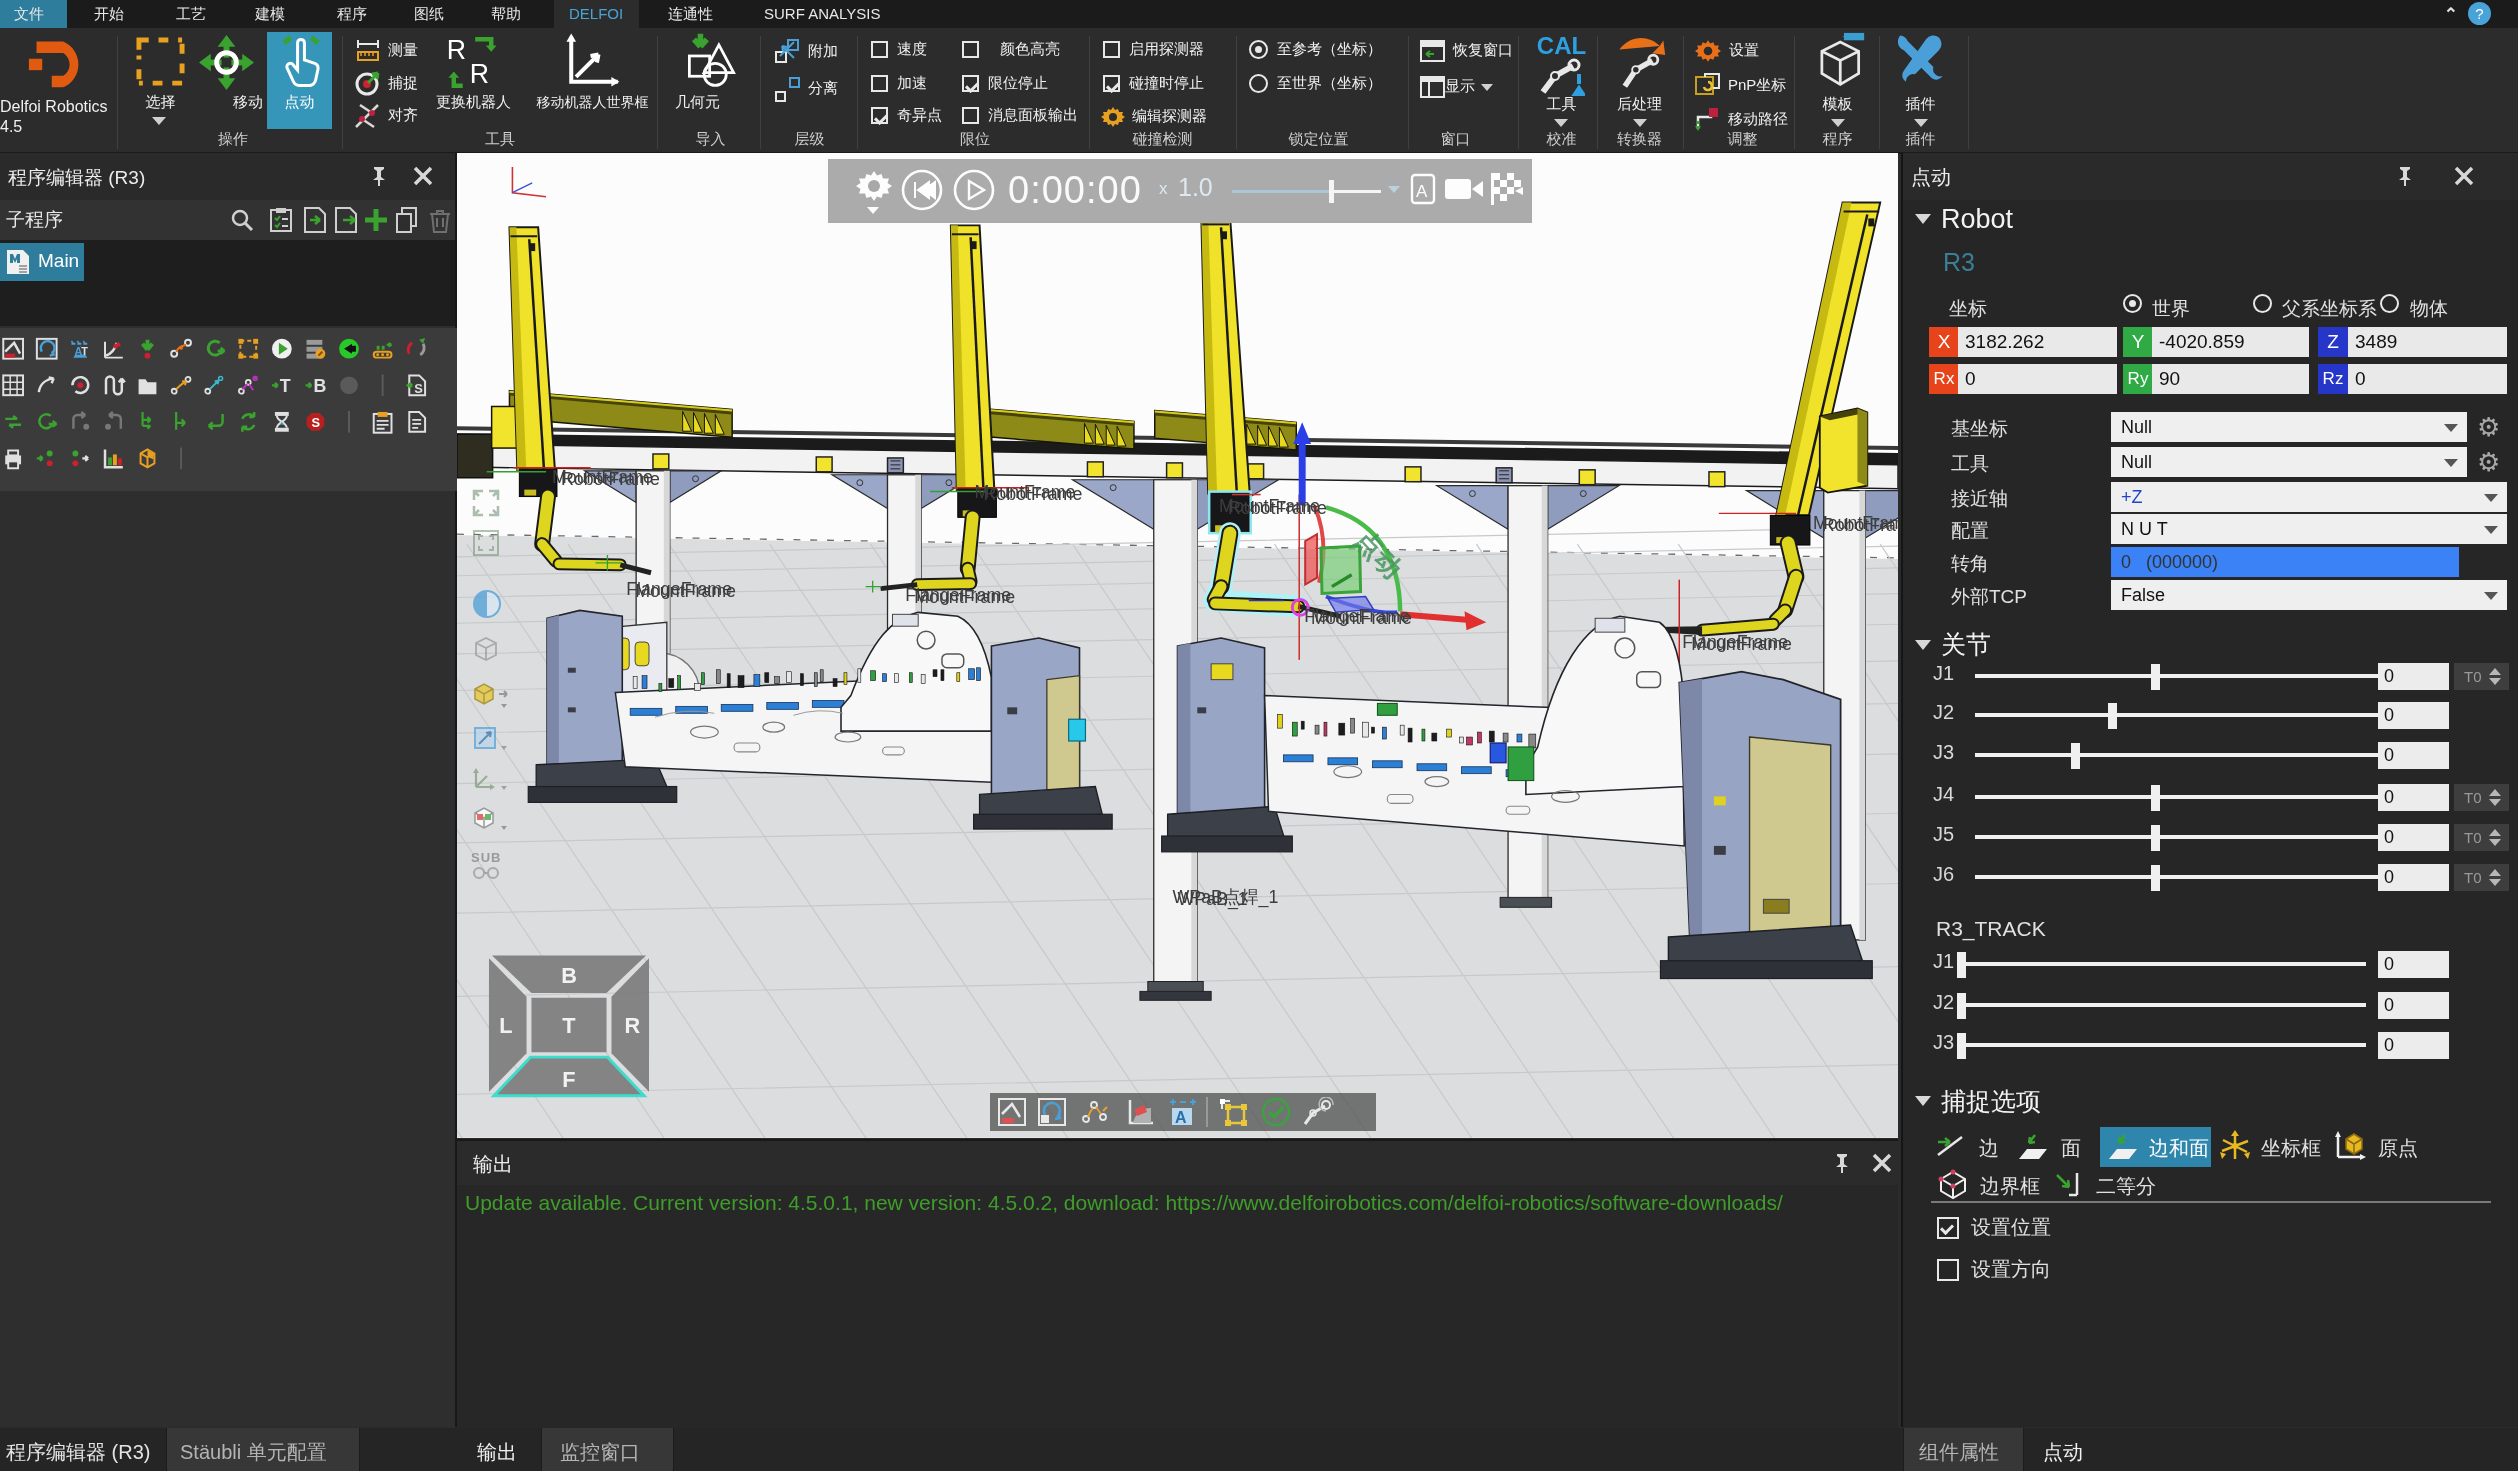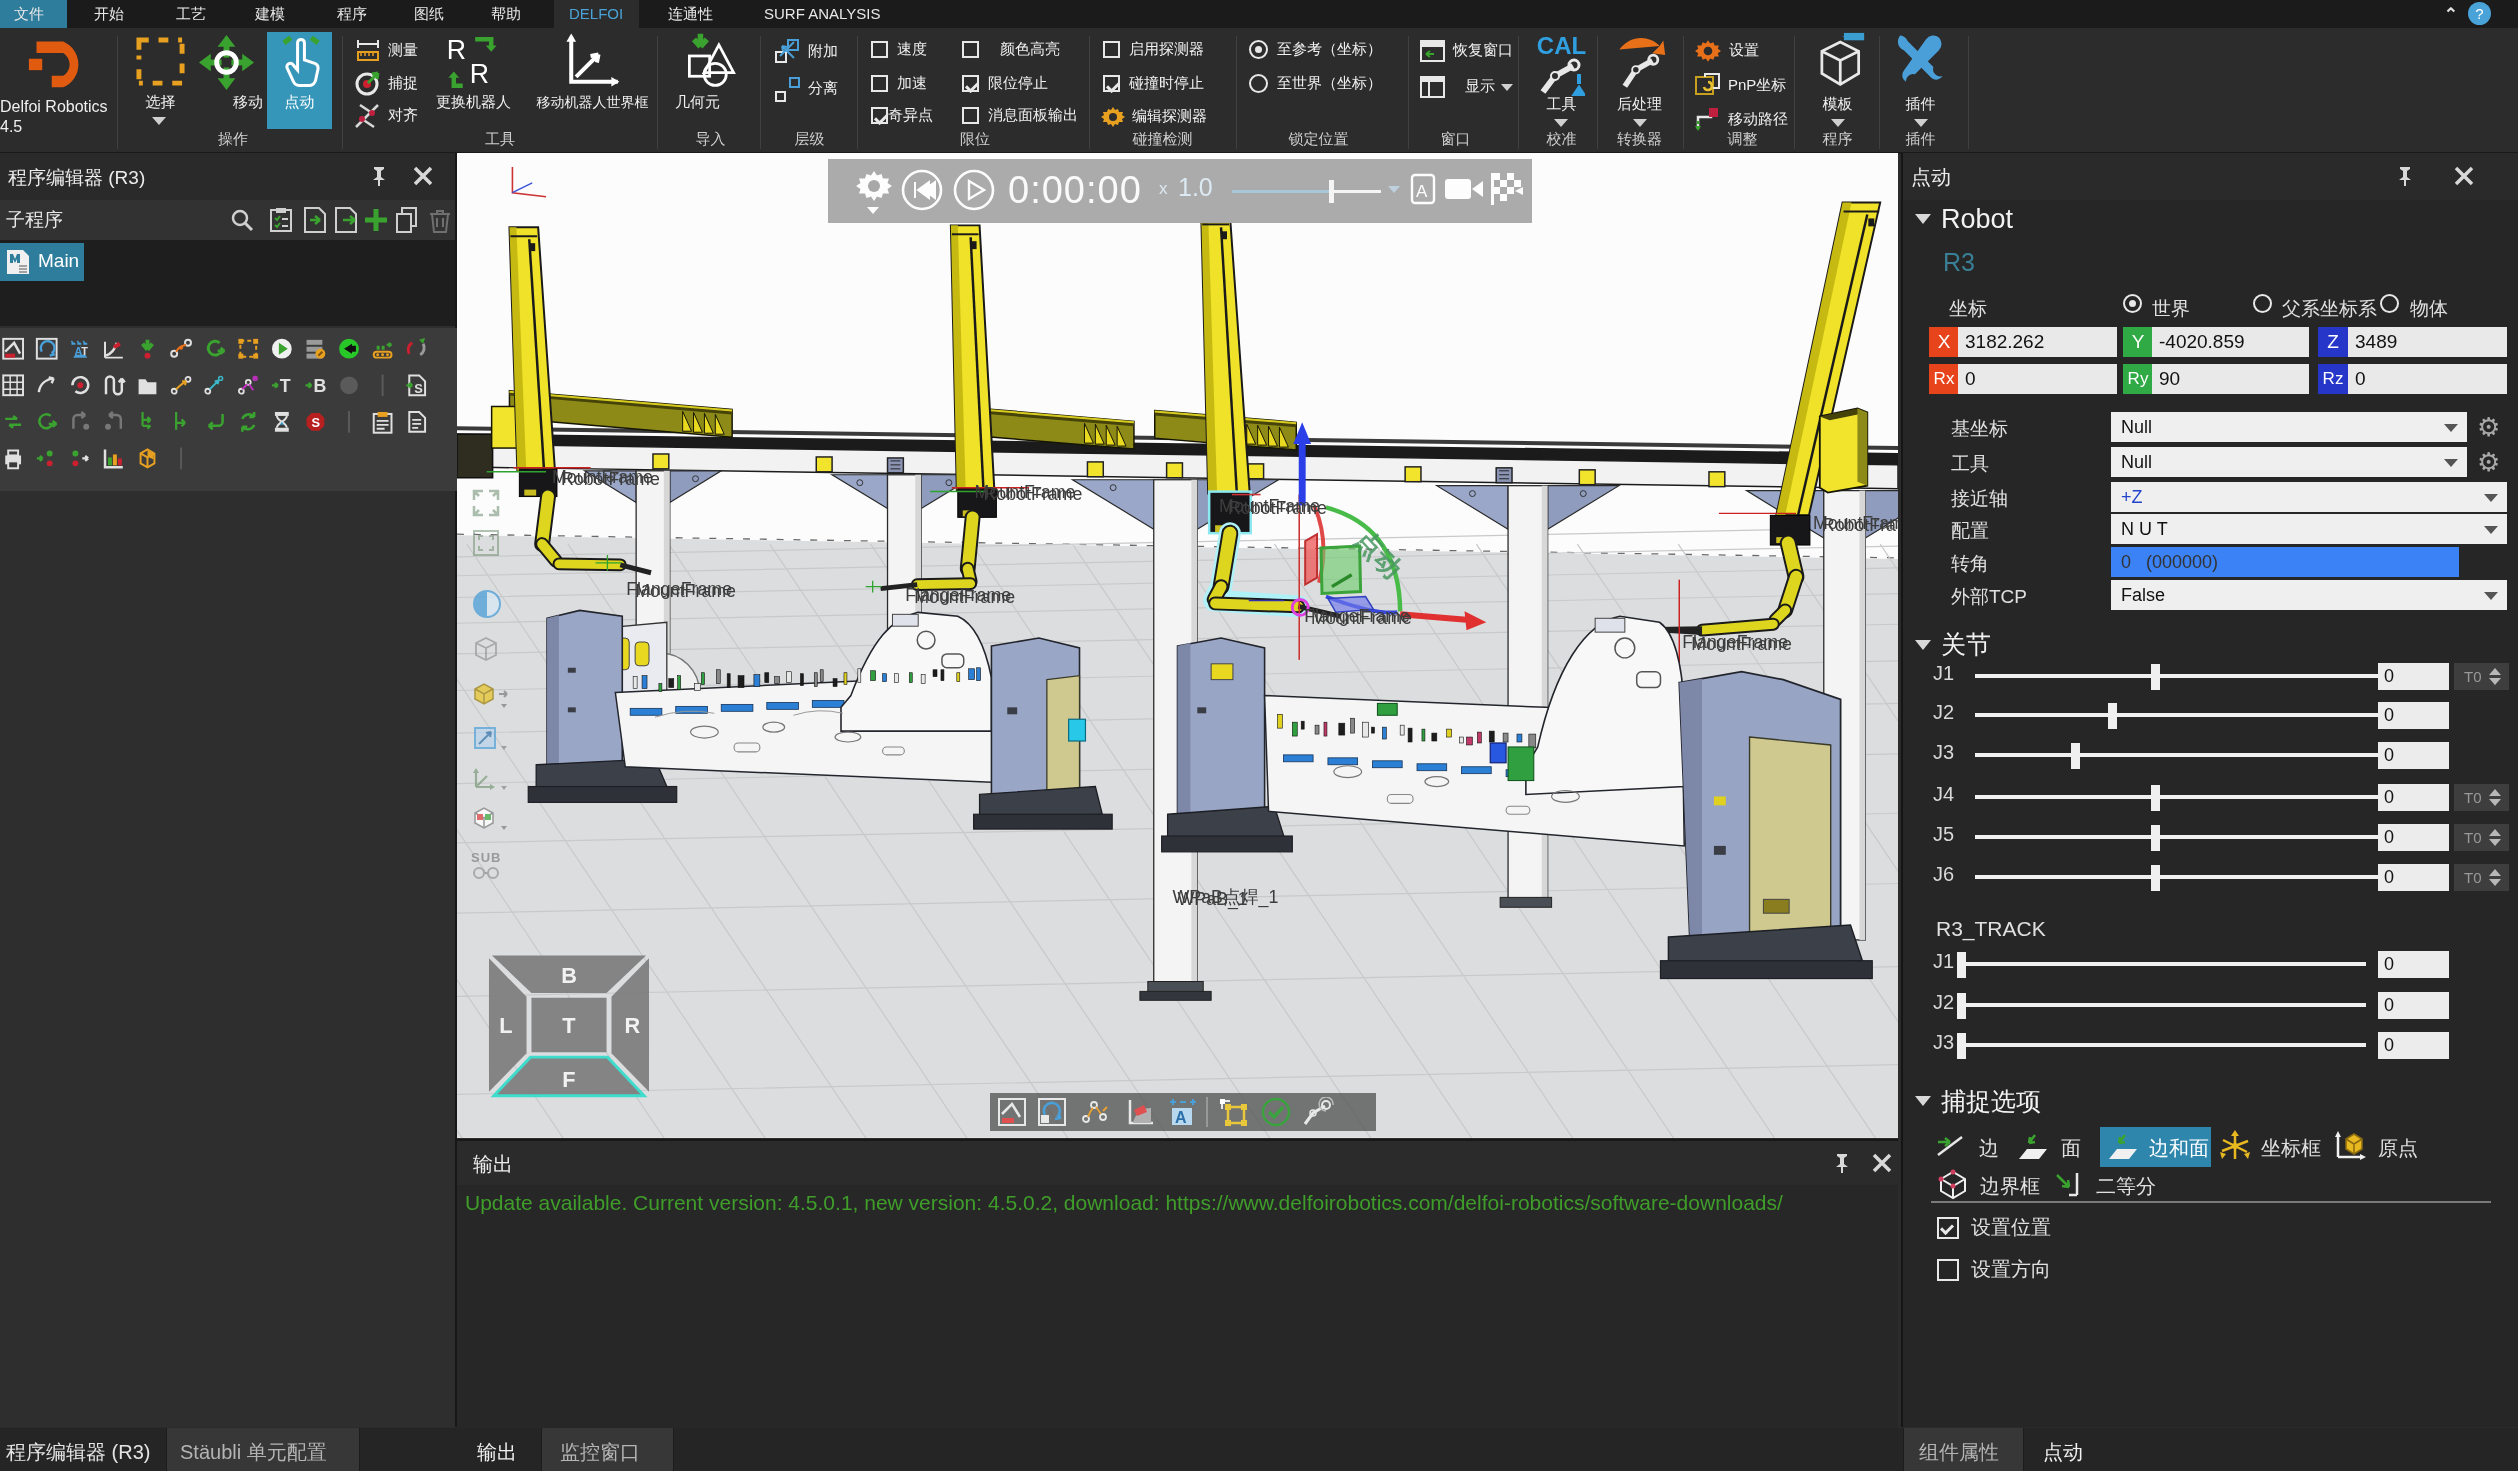--- a/index.html
+++ b/index.html
@@ -131,21 +131,21 @@
   <span class="rtxt abs" style="left:808px;top:14px">附加</span>
   <svg class="abs" style="left:774px;top:48px" width="26" height="26" viewBox="0 0 26 26">
       <rect x="16" y="2" width="9" height="9" fill="none" stroke="#4a9fd8" stroke-width="2"></rect>
       <rect x="2" y="16" width="9" height="9" fill="none" stroke="#e8e8e8" stroke-width="2"></rect>
     </svg>
   <span class="rtxt abs" style="left:808px;top:51px">分离</span>
   <div class="rlab" style="left:764px;width:91px">层级</div>
   <div class="rsep" style="left:857px"></div>
   <div class="abs" style="left:871px;top:12px"><span class="cb"></span><span class="rtxt" style="margin-left:9px">速度</span></div>
   <div class="abs" style="left:871px;top:46px"><span class="cb"></span><span class="rtxt" style="margin-left:9px">加速</span></div>
-  <div class="abs" style="left:871px;top:78px"><span class="cb on"></span><span class="rtxt" style="">奇异点</span></div>
+  <div class="abs" style="left:871px;top:78px"><span class="cb on"></span><span class="rtxt" style="margin-left:9px">奇异点</span></div>
   <div class="abs" style="left:962px;top:12px"><span class="cb"></span><span class="rtxt" style="margin-left:21px">颜色高亮</span></div>
   <div class="abs" style="left:962px;top:46px"><span class="cb on"></span><span class="rtxt" style="margin-left:9px">限位停止</span></div>
   <div class="abs" style="left:962px;top:78px"><span class="cb"></span><span class="rtxt" style="margin-left:9px">消息面板输出</span></div>
   <div class="rlab" style="left:871px;width:208px">限位</div>
   <div class="rsep" style="left:1089px"></div>
   <div class="abs" style="left:1103px;top:12px"><span class="cb"></span><span class="rtxt" style="margin-left:9px">启用探测器</span></div>
   <div class="abs" style="left:1103px;top:46px"><span class="cb on"></span><span class="rtxt" style="margin-left:9px">碰撞时停止</span></div>
   <div class="abs" style="left:1101px;top:77px"><svg width="24" height="24" viewBox="0 0 24 24" style="vertical-align:middle">
         <path d="M12 2 l2 3 3 -1 1 3 4 0 -1 3 3 2 -3 2 1 3 -4 0 -1 3 -3 -1 -2 3 -2 -3 -3 1 -1 -3 -4 0 1 -3 -3 -2 3 -2 -1 -3 4 0 1 -3 3 1 Z" fill="#e8a020"></path>
         <circle cx="12" cy="12" r="4" fill="#2c2c2c"></circle>
@@ -158,21 +158,21 @@
   <div class="rsep" style="left:1408px"></div>
   <div class="abs" style="left:1420px;top:12px"><svg width="25" height="22" viewBox="0 0 25 22" style="vertical-align:middle">
         <rect x="1" y="1" width="23" height="20" fill="none" stroke="#e8e8e8" stroke-width="2"></rect>
         <rect x="1" y="1" width="23" height="6" fill="#e8e8e8"></rect>
         <path d="M14 14 H6 M6 14 l4 -3 M6 14 l4 3" stroke="#3aa32f" stroke-width="2" fill="none"></path>
       </svg><span class="rtxt" style="margin-left:8px">恢复窗口</span></div>
   <div class="abs" style="left:1420px;top:48px"><svg width="25" height="22" viewBox="0 0 25 22" style="vertical-align:middle">
         <rect x="1" y="1" width="23" height="20" fill="none" stroke="#e8e8e8" stroke-width="2"></rect>
         <rect x="1" y="1" width="23" height="5" fill="#e8e8e8"></rect>
         <path d="M9 6 V21" stroke="#e8e8e8" stroke-width="2"></path>
-      </svg><span class="rtxt" style="margin-left:20px">显示</span><span style="display:inline-block;margin-left:6px;border-left:6px solid transparent;border-right:6px solid transparent;border-top:7px solid #d0d0d0;vertical-align:middle"></span></div>
+      </svg><span class="rtxt" style="margin-left:0">显示</span><span style="display:inline-block;margin-left:6px;border-left:6px solid transparent;border-right:6px solid transparent;border-top:7px solid #d0d0d0;vertical-align:middle"></span></div>
   <div class="rlab" style="left:1396px;width:119px">窗口</div>
   <div class="rsep" style="left:1518px"></div>
   <div class="abs" style="left:1530px;top:4px;width:63px;text-align:center;color:#2f9fe0;font-size:24px;font-weight:bold">CAL</div>
   <svg class="abs" style="left:1539px;top:28px" width="46" height="40" viewBox="0 0 46 40">
     <path d="M4 36 L16 20 L34 10" stroke="#e8e8e8" stroke-width="6" fill="none"></path>
     <circle cx="16" cy="20" r="4" fill="#2c2c2c" stroke="#e8e8e8" stroke-width="2"></circle>
       <circle cx="35" cy="9" r="5" fill="none" stroke="#e8e8e8" stroke-width="3"></circle>
     <path d="M40 18 v10 M40 32 l-4 6 h8 Z" stroke="#2f9fe0" stroke-width="4" fill="#2f9fe0"></path>
   </svg>
   <div class="abs" style="left:1530px;top:67px;width:63px;text-align:center"><span class="rtxt">工具</span></div>

